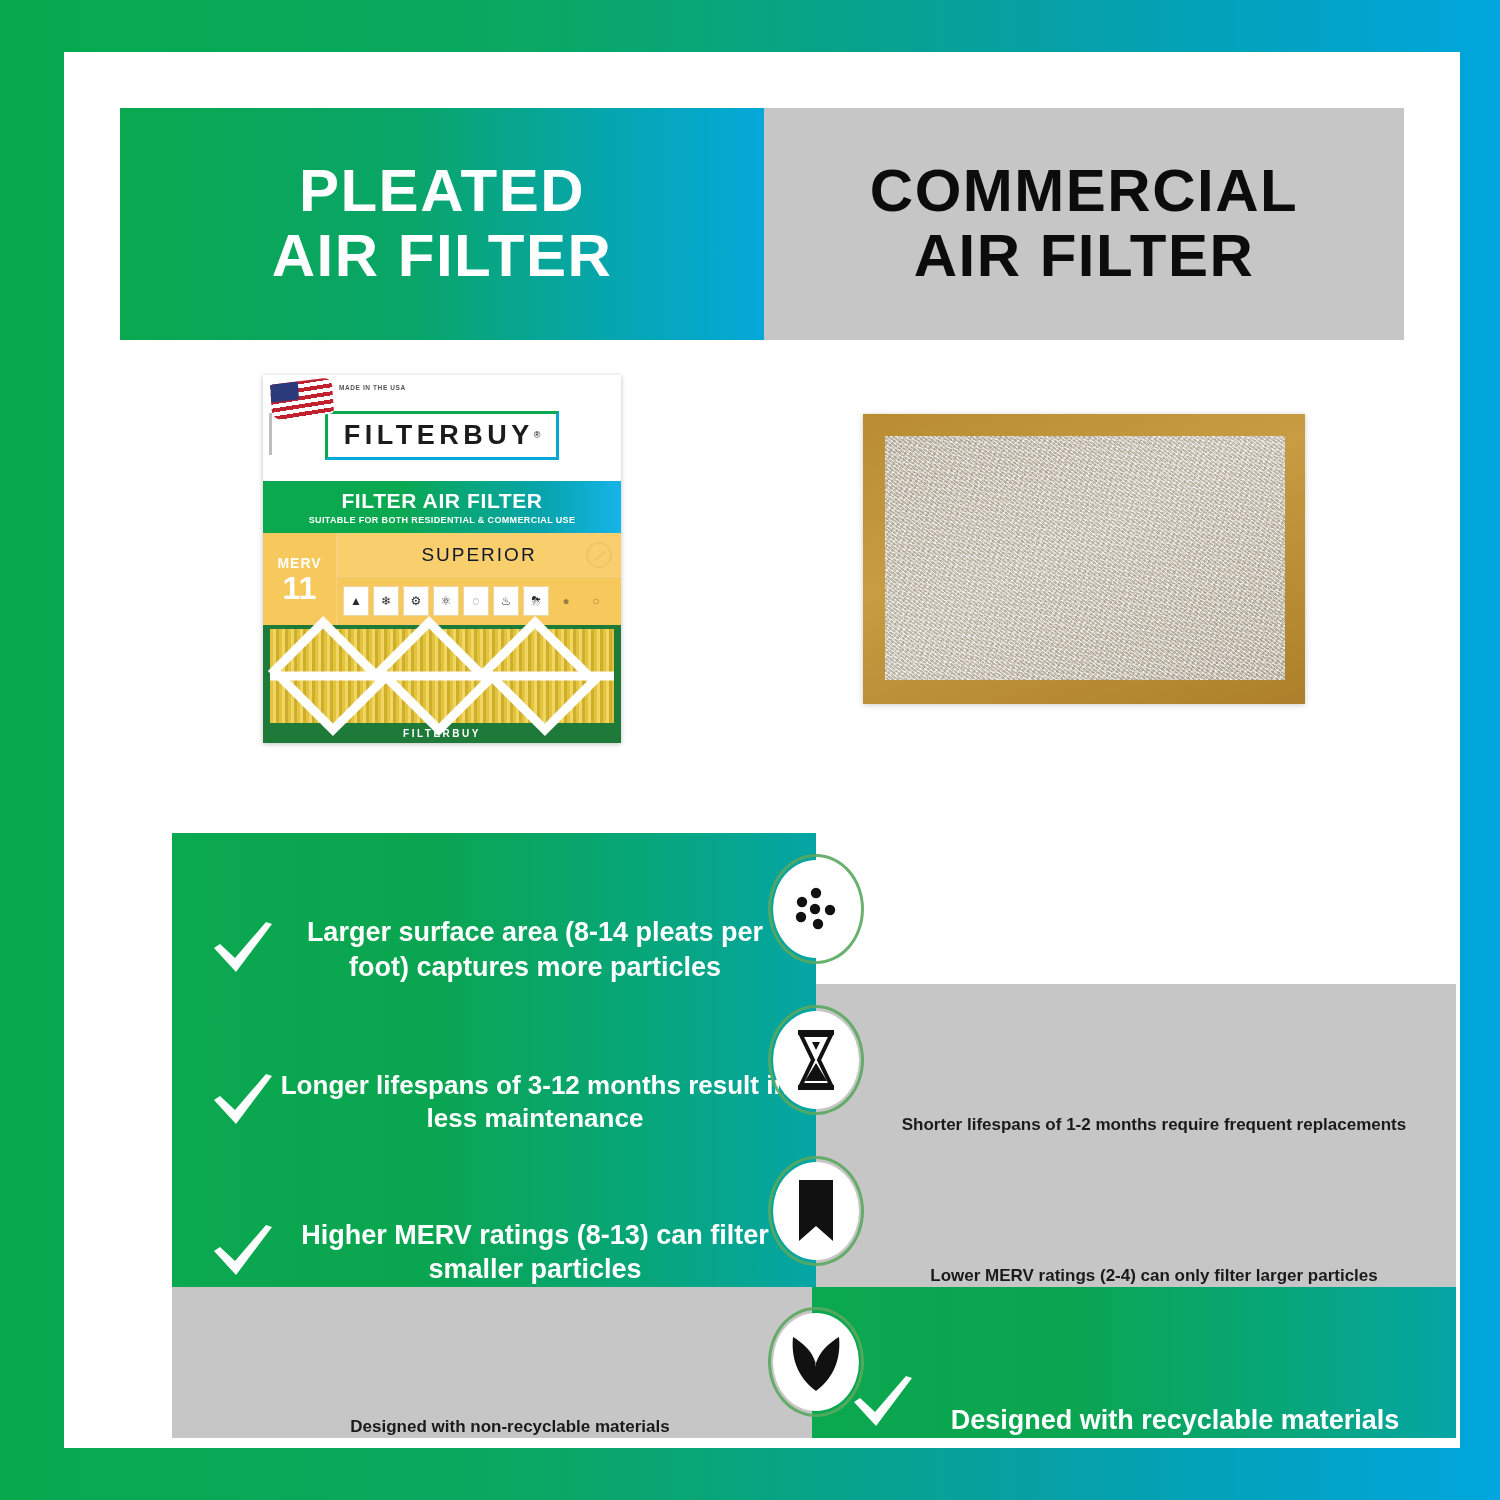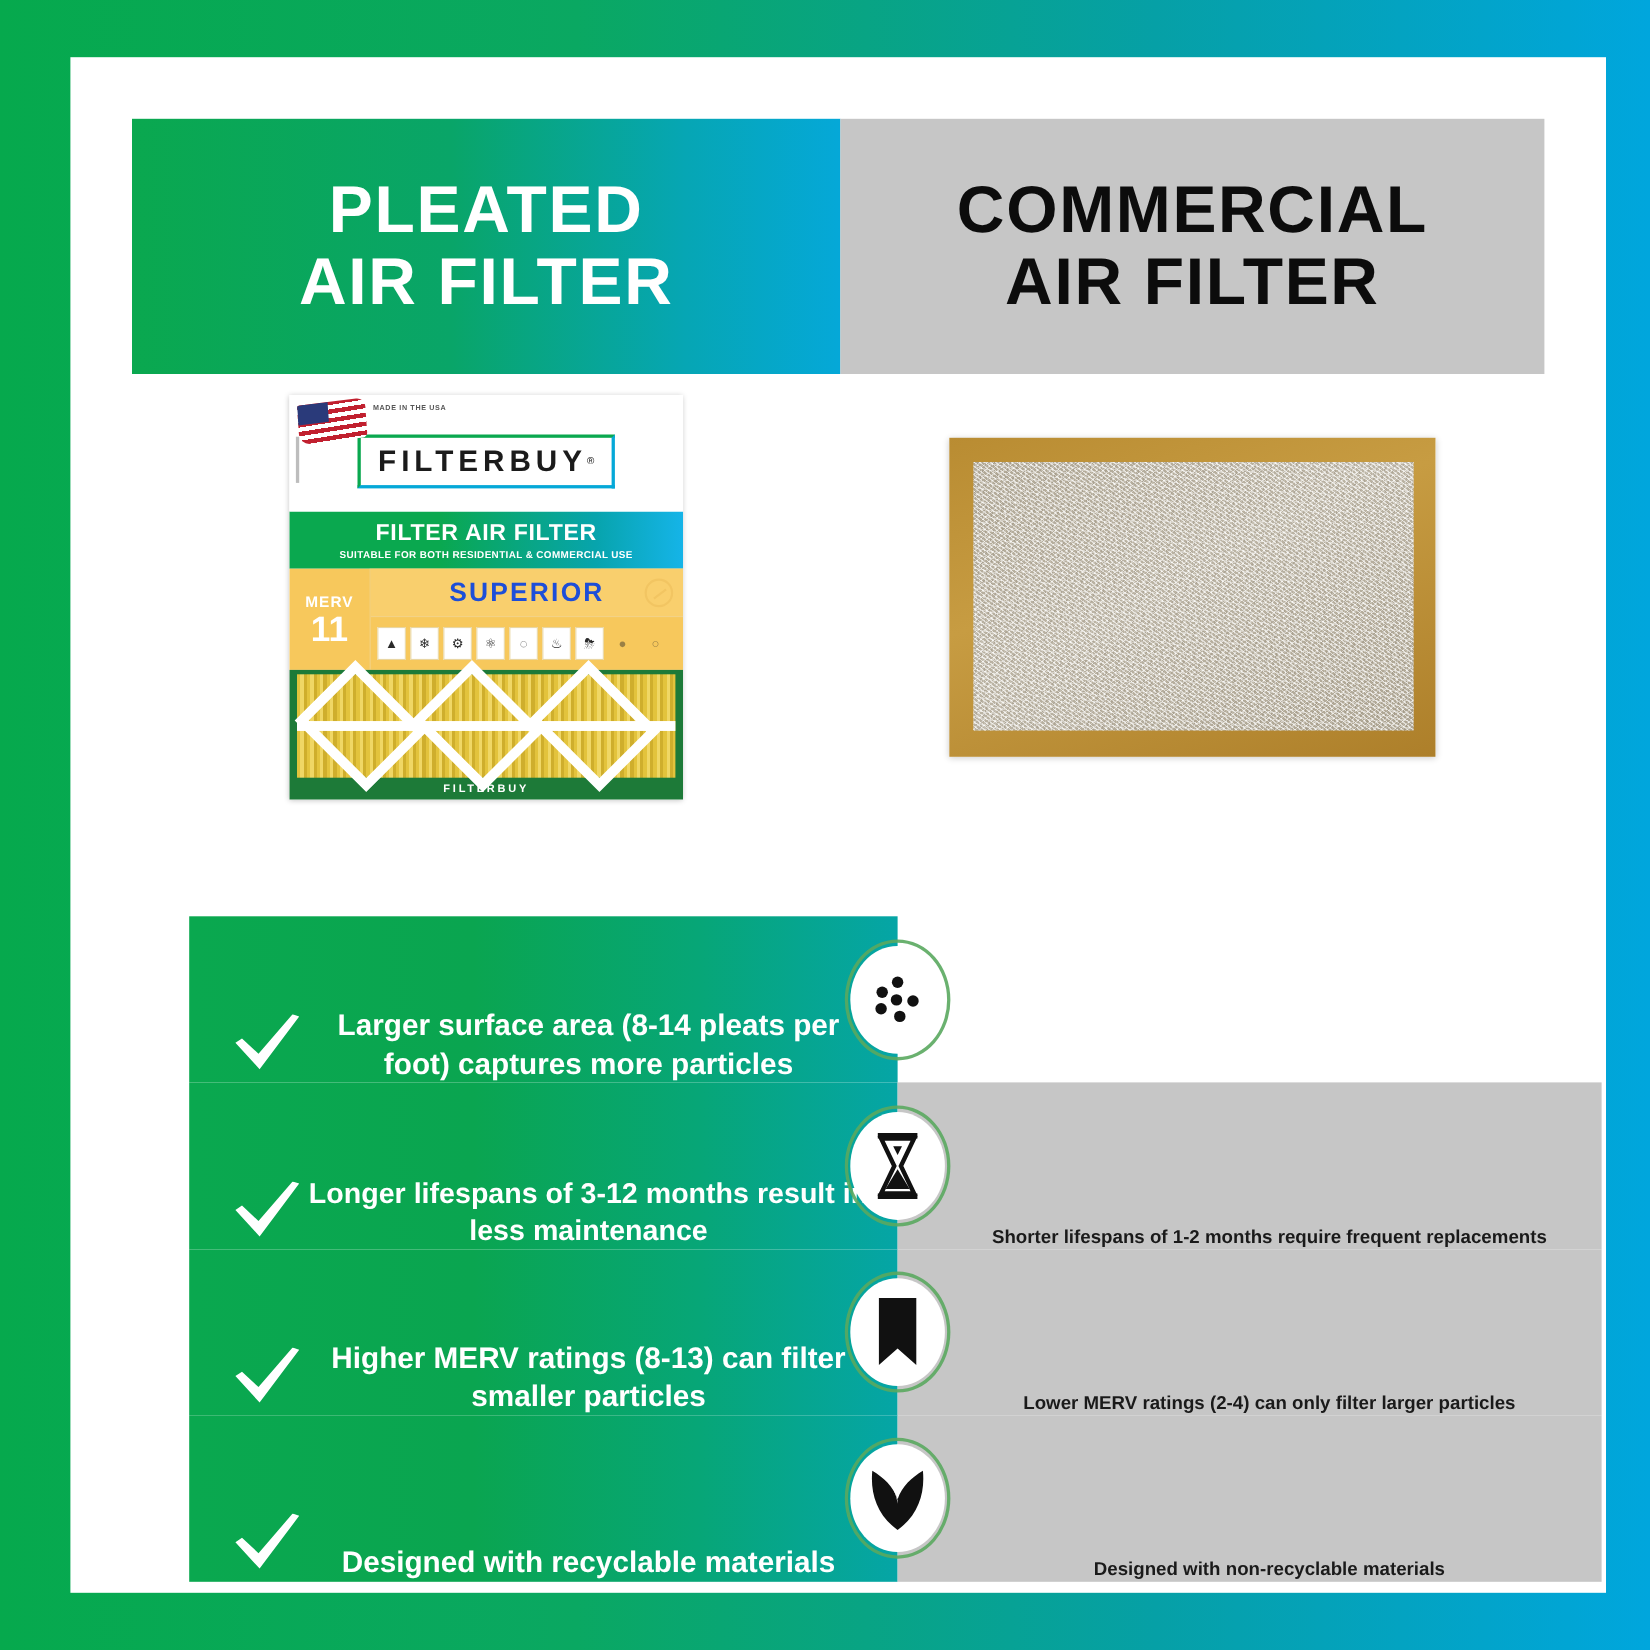--- a/index.html
+++ b/index.html
@@ -35,21 +35,21 @@
   }
   .hdr h1{
     font-size:60px; font-weight:bold; line-height:1.08;
     letter-spacing:1.5px;
   }
   .hdr-left h1{ color:#ffffff; }
   .hdr-right h1{ color:#0c0c0c; }
 
   
   .products{
-    position:absolute; left:56px; top:272px; width:1284px; height:438px;
+    position:absolute; left:56px; top:288px; width:1284px; height:438px;
     display:flex;
   }
   .prod-cell{ width:644px; display:flex; align-items:center; justify-content:center; }
   .prod-cell.right{ width:640px; }
 
   
   .box{
     width:358px; height:368px; background:#ffffff;
     box-shadow:0 1px 5px rgba(0,0,0,.25);
     position:relative; overflow:hidden;
@@ -108,21 +108,21 @@
     border-right:1px solid #f3d286;
   }
   .merv .m1{ font-size:14px; font-weight:bold; letter-spacing:1px; }
   .merv .m2{ font-size:32px; font-weight:bold; line-height:1; margin-top:1px; }
   .mid-right{ flex:1; display:flex; flex-direction:column; }
   .sup-row{
     height:44px; display:flex; align-items:center; justify-content:center;
     position:relative; background:#f9cf6d; border-bottom:1px solid #f3d286;
   }
   .sup-row .sup-t{
-    font-size:24px; font-weight:bold; color:#1d4ed8; letter-spacing:2px;
+    font-size:19px; font-weight:normal; color:#0f172a; letter-spacing:2px;
   }
   .ul-badge{
     position:absolute; right:9px; top:9px; width:26px; height:26px;
     border-radius:50%; border:2px solid #f0c25f; opacity:.75;
   }
   .ul-badge::after{
     content:""; position:absolute; left:5px; top:11px; width:14px; height:2px;
     background:#f0c25f; transform:rotate(-38deg);
   }
   .icon-row{
@@ -381,30 +381,30 @@
       <div class="mid-icon">
         <div class="ring"></div>
         <div class="disc"></div>
         <svg width="42" height="64" viewBox="0 0 42 64">
           <path d="M4 1 H38 V62 L21 47 L4 62 Z" fill="#111"></path>
         </svg>
       </div>
     </div>
 
     <div class="row r4">
+      <div class="cell cell-right">
+        <div class="txt-right">Designed with non-recyclable materials</div>
+      </div>
       <div class="cell cell-left">
         <div class="check">
           <svg width="66" height="62" viewBox="0 0 66 62">
             <path d="M4 26 L26 50 L62 2 L56 0 L25 36 L10 22 Z" fill="#ffffff"></path>
           </svg>
         </div>
         <div class="txt-left">Designed with recyclable materials</div>
-      </div>
-      <div class="cell cell-right">
-        <div class="txt-right">Designed with non-recyclable materials</div>
       </div>
       <div class="mid-icon">
         <div class="ring"></div>
         <div class="disc"></div>
         <svg width="58" height="62" viewBox="0 0 58 62">
           <path d="M29 60 C10 46 4 26 6 6 C16 12 25 20 29 32 C33 20 42 12 52 6 C54 26 48 46 29 60 Z" fill="#111"></path>
           <path d="M29 33 C27 24 24 18 20 13 C25 22 28 28 29 36 Z" fill="#ffffff"></path>
         </svg>
       </div>
     </div>

